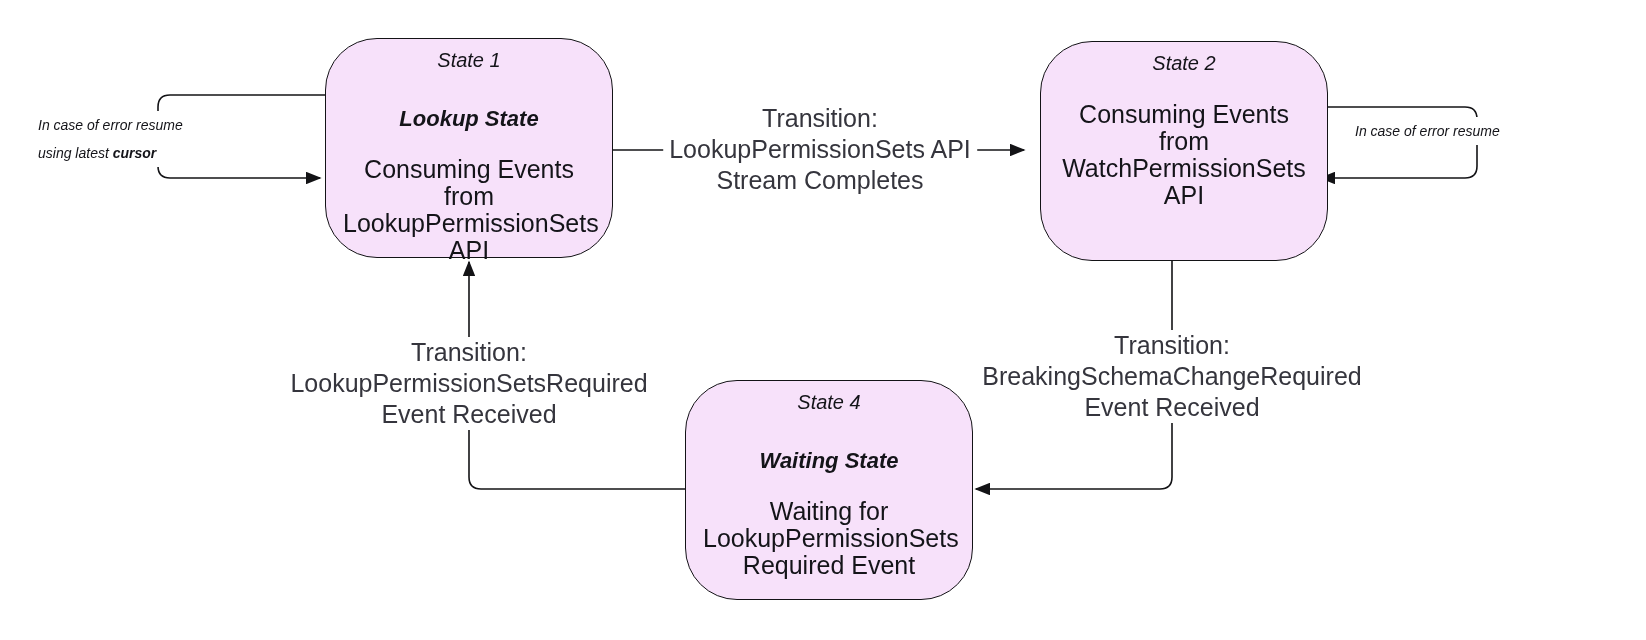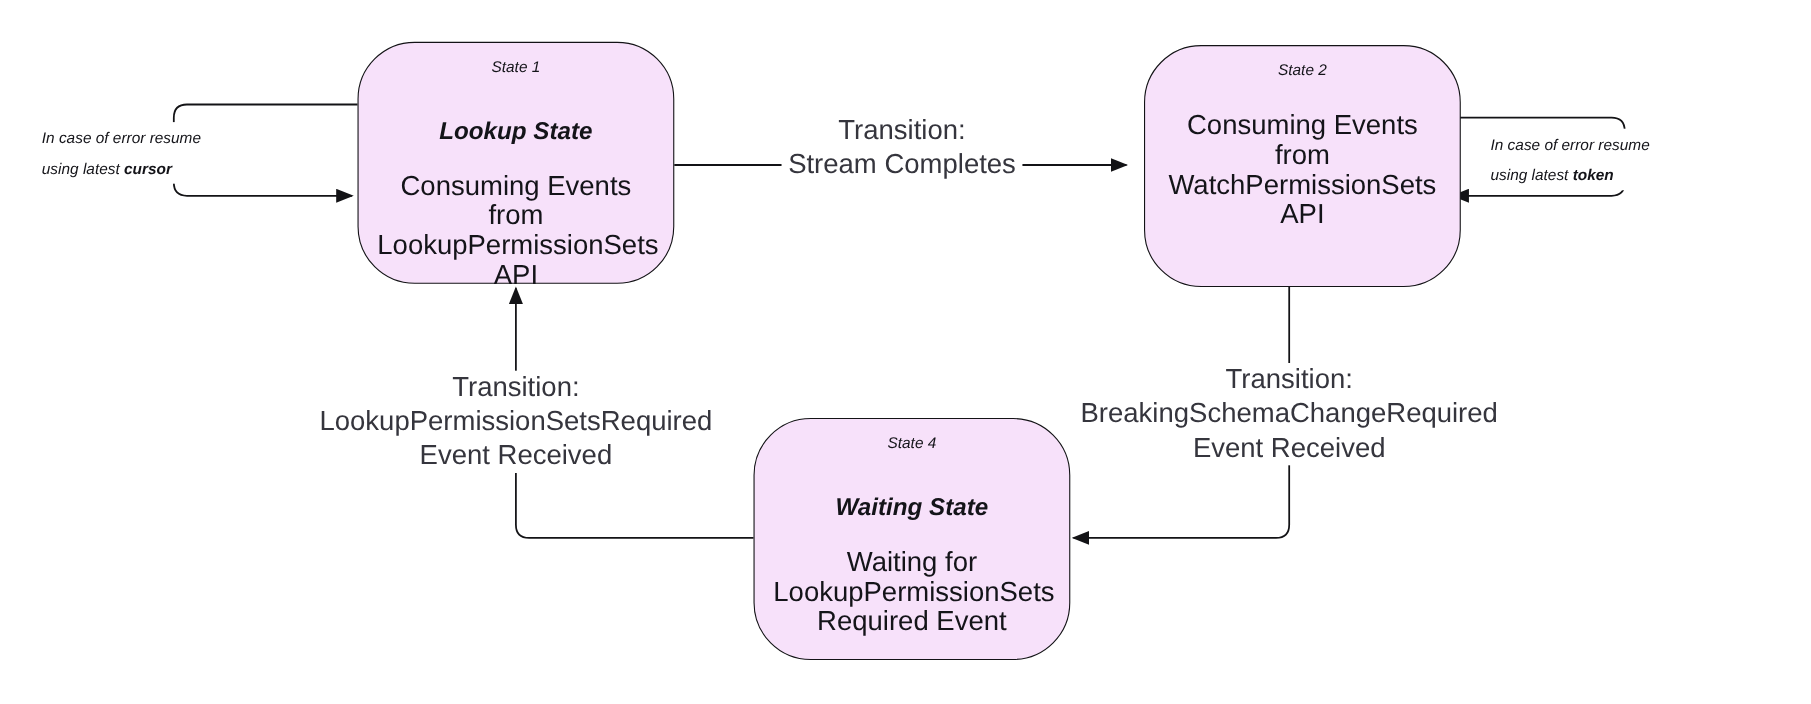--- a/index.html
+++ b/index.html
@@ -33,21 +33,21 @@
     background: var(--state-fill);
     border: 1.5px solid var(--state-border);
     border-radius: 52px;
     width: 288px;
     height: 220px;
     padding-top: 8px;
     text-align: center;
   }
   .state-label {
     font-style: italic;
-    font-size: 14px;
+    font-size: 20px;
     line-height: 27px;
   }
   .state-name {
     font-style: italic;
     font-weight: 700;
     font-size: 22px;
     line-height: 27px;
     margin-top: 31px;
   }
   .state-desc {
@@ -117,20 +117,21 @@
   </div>
 
   <div class="state" style="left:685px; top:380px;">
     <div class="state-label">State 4</div>
     <div class="state-name">Waiting State</div>
     <div class="state-desc">Waiting for LookupPermissionSets Required Event</div>
   </div>
 
   <div class="tlabel" style="left:820px; top:103px;">
     <div>Transition:</div>
+    <div>LookupPermissionSets API</div>
     <div>Stream Completes</div>
   </div>
 
   <div class="tlabel" style="left:1172px; top:330px;">
     <div>Transition:</div>
     <div>BreakingSchemaChangeRequired</div>
     <div>Event Received</div>
   </div>
 
   <div class="tlabel" style="left:469px; top:337px;">
@@ -139,16 +140,15 @@
     <div>Event Received</div>
   </div>
 
   <div class="annotation" style="left:36px; top:111px;">
     <div>In case of error resume</div>
     <div><span>using latest </span><b>cursor</b></div>
   </div>
 
   <div class="annotation" style="left:1353px; top:117px;">
     <div>In case of error resume</div>
-    <div><span>using latest </span><b>token</b></div>
   </div>
 
 </div>
 
 </body></html>

